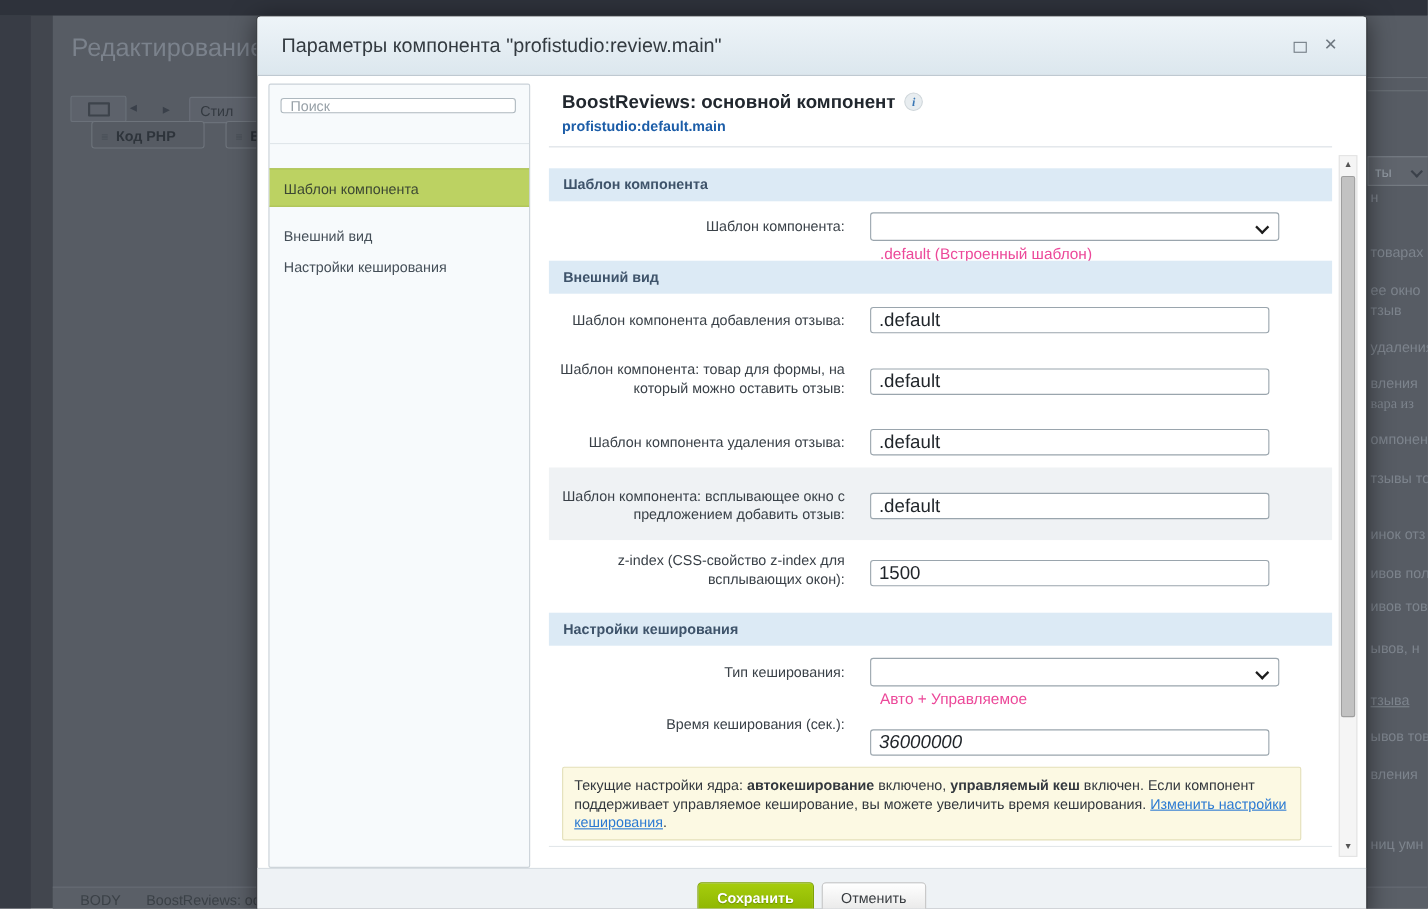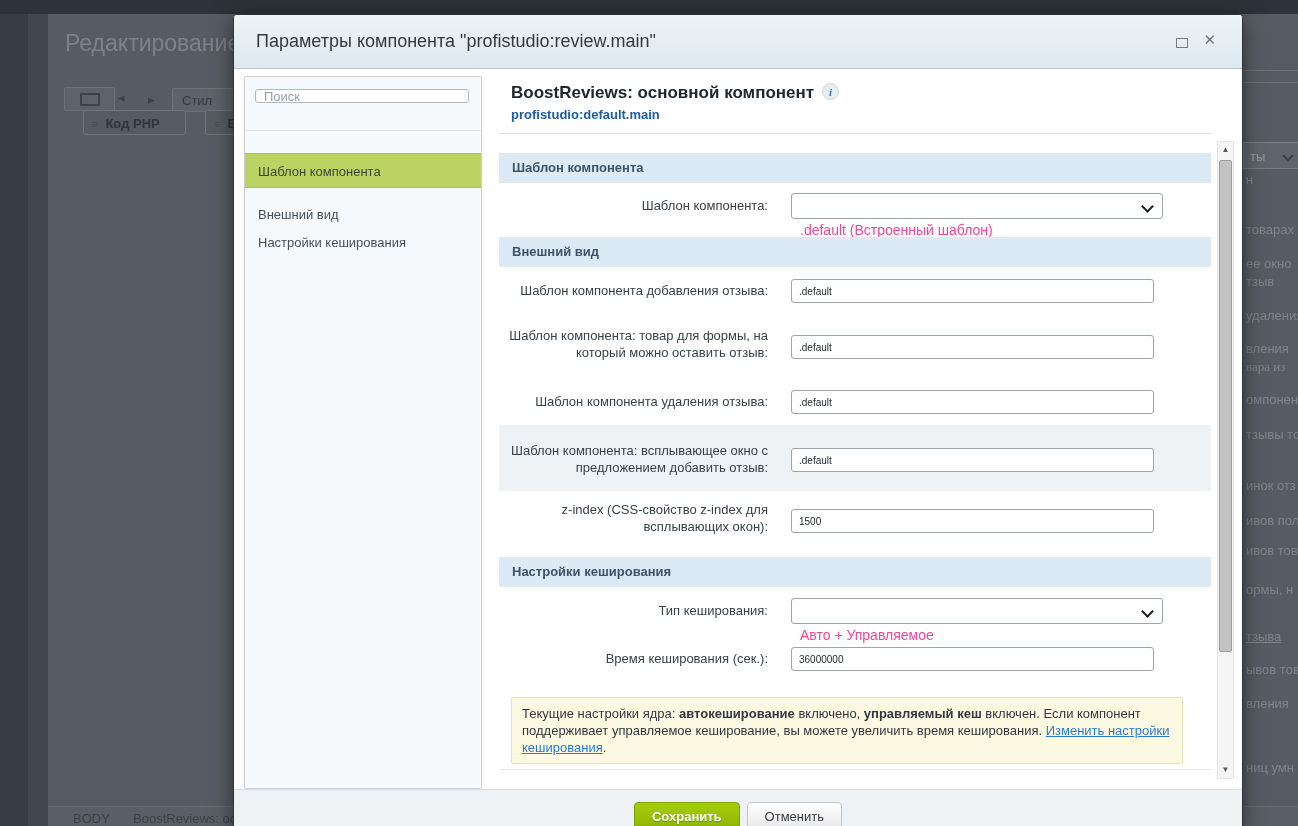--- a/index.html
+++ b/index.html
@@ -56,21 +56,21 @@
   .info-icon{display:inline-block;width:17px;height:17px;margin-left:8px;border-radius:50%;background:#e8edf0;border:1px solid #cfd6da;
     color:#3a77b5;font:italic bold 11px "Liberation Serif","DejaVu Serif",serif;text-align:center;line-height:16px;vertical-align:2px;box-sizing:border-box;cursor:pointer;}
   .h-code{position:absolute;left:12px;top:38px;font-size:13px;font-weight:bold;color:#1c5da8;}
   .h-divider{position:absolute;left:0;top:64px;width:712px;height:1px;background:#d9dfe4;}
   .band{position:absolute;left:0;width:712px;height:30px;background:#dceaf5;font-size:13px;font-weight:bold;color:#3e536a;
     line-height:30px;padding-left:13px;box-sizing:border-box;}
   .hl-band{position:absolute;left:0;top:356px;width:712px;height:66px;background:#eff2f4;}
   .row{position:absolute;left:0;width:712px;}
   .lbl{position:absolute;left:0;top:0;width:269px;text-align:right;font-size:13px;color:#3a4148;line-height:17px;}
   .inp{position:absolute;left:292px;width:363px;height:24px;border:1px solid #9aa5ad;border-radius:3px;background:#fff;
-    font-size:10px;color:#1f2429;padding:0 7px;box-sizing:border-box;outline:none;font-family:inherit;}
+    font-size:17px;color:#1f2429;padding:0 7px;box-sizing:border-box;outline:none;font-family:inherit;}
   .sel{position:absolute;left:292px;width:372px;height:26px;border:1px solid #9aa5ad;border-radius:3px;background:#fff;
     box-sizing:border-box;cursor:pointer;}
   .sel-text{position:absolute;left:8px;top:0;line-height:24px;font-size:14px;color:#ec4899;white-space:nowrap;margin-top:24px;}
   .chev{position:absolute;right:10px;top:8px;width:7px;height:7px;border-right:2px solid #1d1d1d;border-bottom:2px solid #1d1d1d;transform:rotate(45deg);}
   .note{position:absolute;left:12px;top:628px;width:672px;background:#fcf9e3;border:1px solid #e3dfb8;border-radius:2px;
     padding:7px 10px;font-size:13px;line-height:17px;color:#33383e;box-sizing:border-box;}
   .note a{color:#2b7ad2;text-decoration:underline;cursor:pointer;}
   .bottom-divider{position:absolute;left:0;top:700px;width:712px;height:1px;background:#e3e7ea;}
   
   .sbar{position:absolute;left:983px;top:126px;width:17px;height:638px;background:#f5f5f5;border:1px solid #e3e3e3;box-sizing:border-box;}
@@ -114,21 +114,21 @@
 <div class="bg-rp-label" style="top:256px;">ее окно</div>
 <div class="bg-rp-label" style="top:274px;">тзыв</div>
 <div class="bg-rp-label" style="top:308px;">удаления</div>
 <div class="bg-rp-label" style="top:341px;">вления</div>
 <div class="bg-rp-label" style="top:359px;font-family:Liberation Serif, serif;">вара из</div>
 <div class="bg-rp-label" style="top:392px;">омпонент</div>
 <div class="bg-rp-label" style="top:427px;">тзывы то</div>
 <div class="bg-rp-label" style="top:478px;">инок отз</div>
 <div class="bg-rp-label" style="top:513px;">ивов пол</div>
 <div class="bg-rp-label" style="top:543px;">ивов тов</div>
-<div class="bg-rp-label" style="top:582px;">ормы, н</div>
+<div class="bg-rp-label" style="top:582px;">ывов, н</div>
 <div class="bg-rp-label" style="top:629px;text-decoration:underline;">тзыва</div>
 <div class="bg-rp-label" style="top:662px;">ывов тов</div>
 <div class="bg-rp-label" style="top:696px;">вления</div>
 <div class="bg-rp-label" style="top:760px;">ниц умн</div>
 
 <div class="modal">
 
   <div class="titlebar">
     <span class="dlg-title">Параметры компонента "profistudio:review.main"</span>
     <span class="maxi"></span>
@@ -183,21 +183,21 @@
     <div class="band" style="top:488px;">Настройки кеширования</div>
     <div class="row" style="top:529px;">
       <div class="lbl" style="line-height:26px;">Тип кеширования:</div>
       <div class="sel" style="top:0;">
         <span class="sel-text">Авто + Управляемое</span>
         <span class="chev"></span>
       </div>
     </div>
     <div class="row" style="top:578px;">
       <div class="lbl" style="line-height:24px;">Время кеширования (сек.):</div>
-      <input class="inp" style="top: 0px;" value="36000000">
+      <input class="inp" style="top: 16px; font-style: italic;" value="36000000">
     </div>
 
     <div class="note"><span>Текущие настройки ядра: </span><b>автокеширование</b><span> включено, </span><b>управляемый кеш</b><span> включен. Если компонент поддерживает управляемое кеширование, вы можете увеличить время кеширования. </span><a>Изменить настройки кеширования</a><span>.</span></div>
     <div class="bottom-divider"></div>
   </div>
 
   <div class="sbar">
     <div class="up">▲</div>
     <div class="thumb"></div>
     <div class="down">▼</div>

